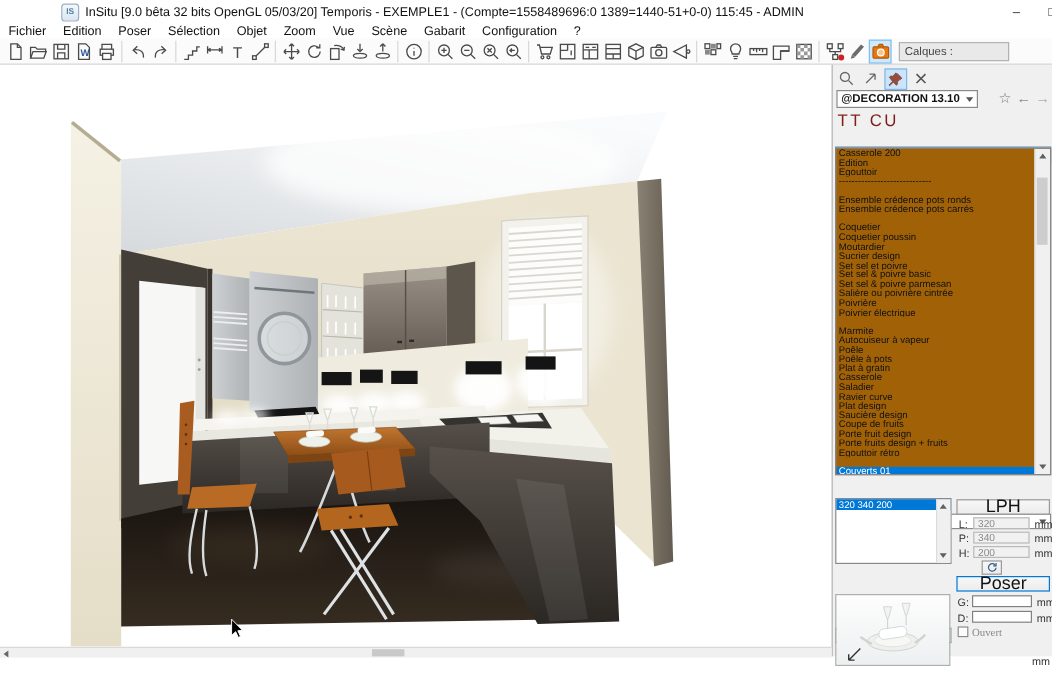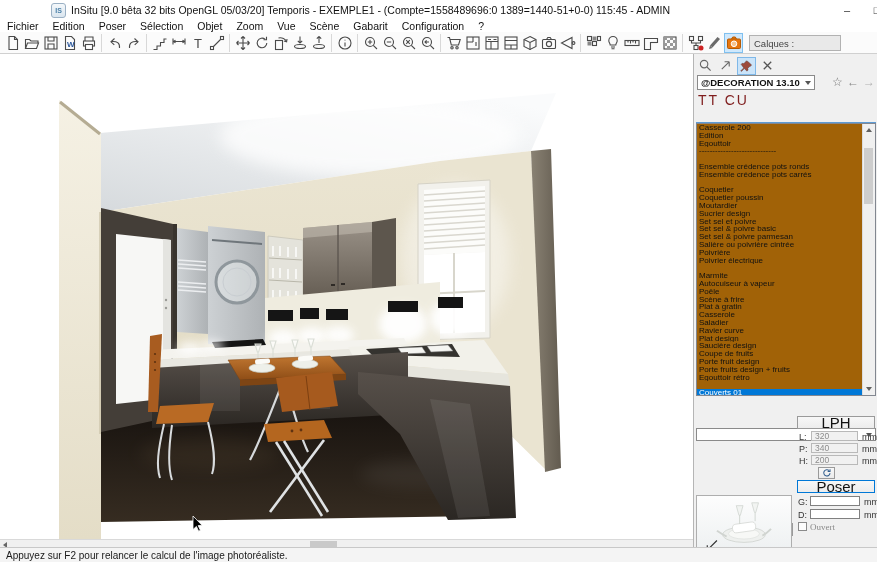--- a/index.html
+++ b/index.html
@@ -656,21 +656,21 @@
           <div class="cat-item">Set sel et poivre</div>
           <div class="cat-item">Set sel &amp; poivre basic</div>
           <div class="cat-item">Set sel &amp; poivre parmesan</div>
           <div class="cat-item">Salière ou poivrière cintrée</div>
           <div class="cat-item">Poivrière</div>
           <div class="cat-item">Poivrier électrique</div>
           <div class="cat-item"></div>
           <div class="cat-item">Marmite</div>
           <div class="cat-item">Autocuiseur à vapeur</div>
           <div class="cat-item">Poêle</div>
-          <div class="cat-item">Scène à frire</div>
+          <div class="cat-item">Poêle à pots</div>
           <div class="cat-item">Plat à gratin</div>
           <div class="cat-item">Casserole</div>
           <div class="cat-item">Saladier</div>
           <div class="cat-item">Ravier curve</div>
           <div class="cat-item">Plat design</div>
           <div class="cat-item">Saucière design</div>
           <div class="cat-item">Coupe de fruits</div>
           <div class="cat-item">Porte fruit design</div>
           <div class="cat-item">Porte fruits design + fruits</div>
           <div class="cat-item">Egouttoir rétro</div>
@@ -679,20 +679,27 @@
         </div>
       <div class="vscroll">
         <span class="varr up"></span>
         <span class="varr dn"></span>
         <span class="vthumb" style="top:24px;height:56px;"></span>
       </div>
     </div>
     <div class="pabs combo" style="left:2px;top:345px;width:180px;height:13px;">
       <span class="chev"></span>
     </div>
+    <div class="pabs" style="left:2px;top:361px;width:97px;height:55px;background:#fff;border:1px solid #8a8a8a;">
+      <div class="cat-item sel" style="height:9px;line-height:9px;">320  340  200</div>
+      <div class="vscroll" style="width:11px;">
+        <span class="varr up" style="left:2px;"></span>
+        <span class="varr dn" style="left:2px;"></span>
+      </div>
+    </div>
     <div class="pabs btn" style="left:103px;top:362px;width:78px;height:13px;">LPH</div>
     <div class="pabs dimlabel" style="left:105px;top:378px;">L:</div>
     <div class="pabs diminput" style="left:117px;top:377px;width:47px;height:10px;">320</div>
     <div class="pabs unit" style="left:168px;top:378px;">mm</div>
     <div class="pabs dimlabel" style="left:105px;top:390px;">P:</div>
     <div class="pabs diminput" style="left:117px;top:389px;width:47px;height:10px;">340</div>
     <div class="pabs unit" style="left:168px;top:390px;">mm</div>
     <div class="pabs dimlabel" style="left:105px;top:402px;">H:</div>
     <div class="pabs diminput" style="left:117px;top:401px;width:47px;height:10px;">200</div>
     <div class="pabs unit" style="left:168px;top:402px;">mm</div>
@@ -732,17 +739,14 @@
     <div class="pabs graylabel" style="left:116px;top:468px;font-family:Liberation Serif, serif;">Ouvert</div>
 
     <div class="pabs unit" style="left:166px;top:492px;">mm</div>
   </div>
 
   <div id="hscroll">
     <span id="harrow"></span>
     <span id="hthumb"></span>
   </div>
 
-  <div id="statusbar">
-    <span>Appuyez sur F2 pour relancer le calcul de l'image photoréaliste.</span>
-  </div>
 
 </div>
 
 </body></html>

